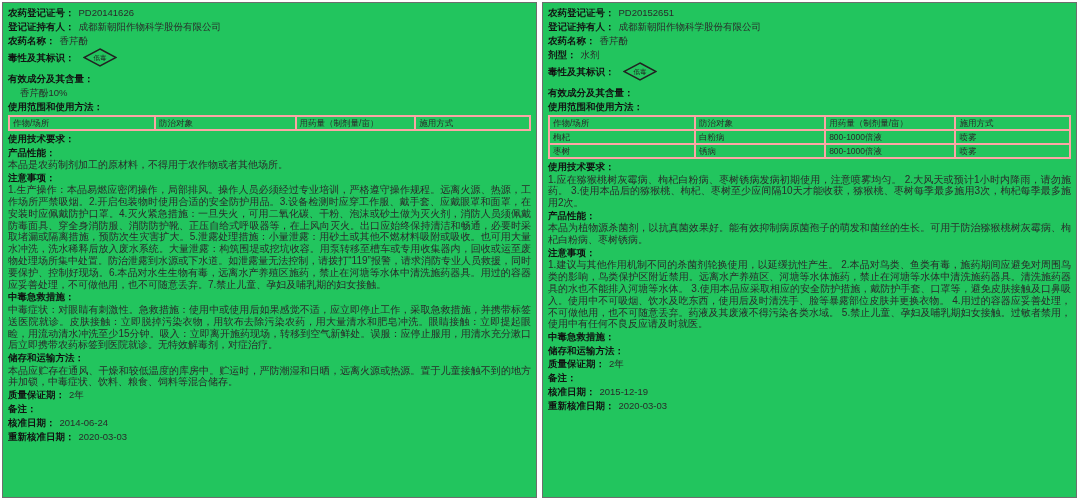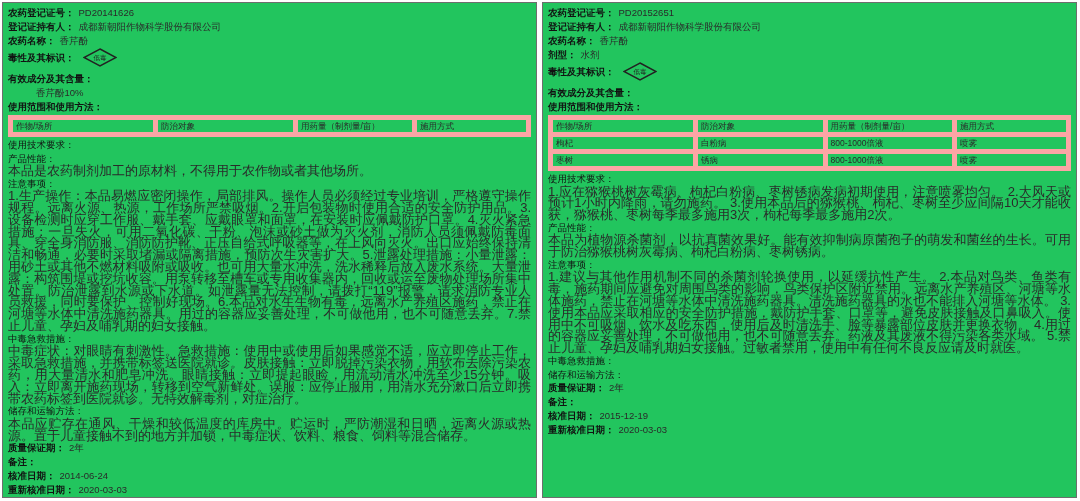--- a/index.html
+++ b/index.html
@@ -14,28 +14,28 @@
     border:1px solid #6e6e6e; background:#22c55e;
     padding:3px 5px 2px 5px; overflow:hidden;
   }
   .field { font-size:9.5px; line-height:14px; white-space:nowrap; }
   .lbl { font-weight:bold; color:#111; }
   .val { font-weight:normal; color:#2a2a2a; margin-left:4px; }
   .tox-row { display:flex; align-items:center; height:19px; }
   .tox-icon { margin-left:8px; display:block; }
   .spacer { height:5px; }
   .ind { padding-left:12px; }
-  .sec-h { font-size:9.5px; font-weight:normal; line-height:12.5px; padding-top:1px; color:#111; }
+  .sec-h { font-size:9.5px; font-weight:bold; line-height:12.5px; padding-top:1px; color:#111; }
   .para {
-    font-size:13px; line-height:11.8px; text-align:justify;
+    font-size:10px; line-height:11.8px; text-align:justify;
     color:#2a2a2a; word-break:break-all;
   }
   table.usage { width:100%; border-collapse:collapse; table-layout:fixed; margin:1px 0 1px 0; }
   table.usage th, table.usage td {
-    border:5px solid #fca5a5; font-size:8.5px; font-weight:normal;
+    border:2px solid #fca5a5; font-size:8.5px; font-weight:normal;
     text-align:left; padding:0 3px; height:12px; line-height:11px;
     color:#2a2a2a; overflow:hidden; white-space:nowrap;
   }
 </style>
 </head>
 <body>
 
 <div class="wrap">
 
   <div class="panel">
@@ -53,21 +53,21 @@
       <svg class="tox-icon" width="34" height="19" viewBox="0 0 36 20">
         <polygon points="18,1 35,10 18,19 1,10" fill="none" stroke="#222" stroke-width="1.5"></polygon>
         <text x="18" y="12.6" text-anchor="middle" font-size="7" fill="#222">低毒</text>
       </svg>
     </div>
     <div class="spacer"></div>
     <div class="field">
       <span class="lbl">有效成分及其含量：</span>
     </div>
     <div class="field ind">
-      <span class="val" style="margin-left:16px">香芹酚10%</span>
+      <span class="val" style="margin-left:0">香芹酚10%</span>
     </div>
     <div class="field">
       <span class="lbl">使用范围和使用方法：</span>
     </div>
     <table class="usage">
       <colgroup>
           <col style="width:28%">
           <col style="width:27%">
           <col style="width:23%">
           <col style="width:22%">

